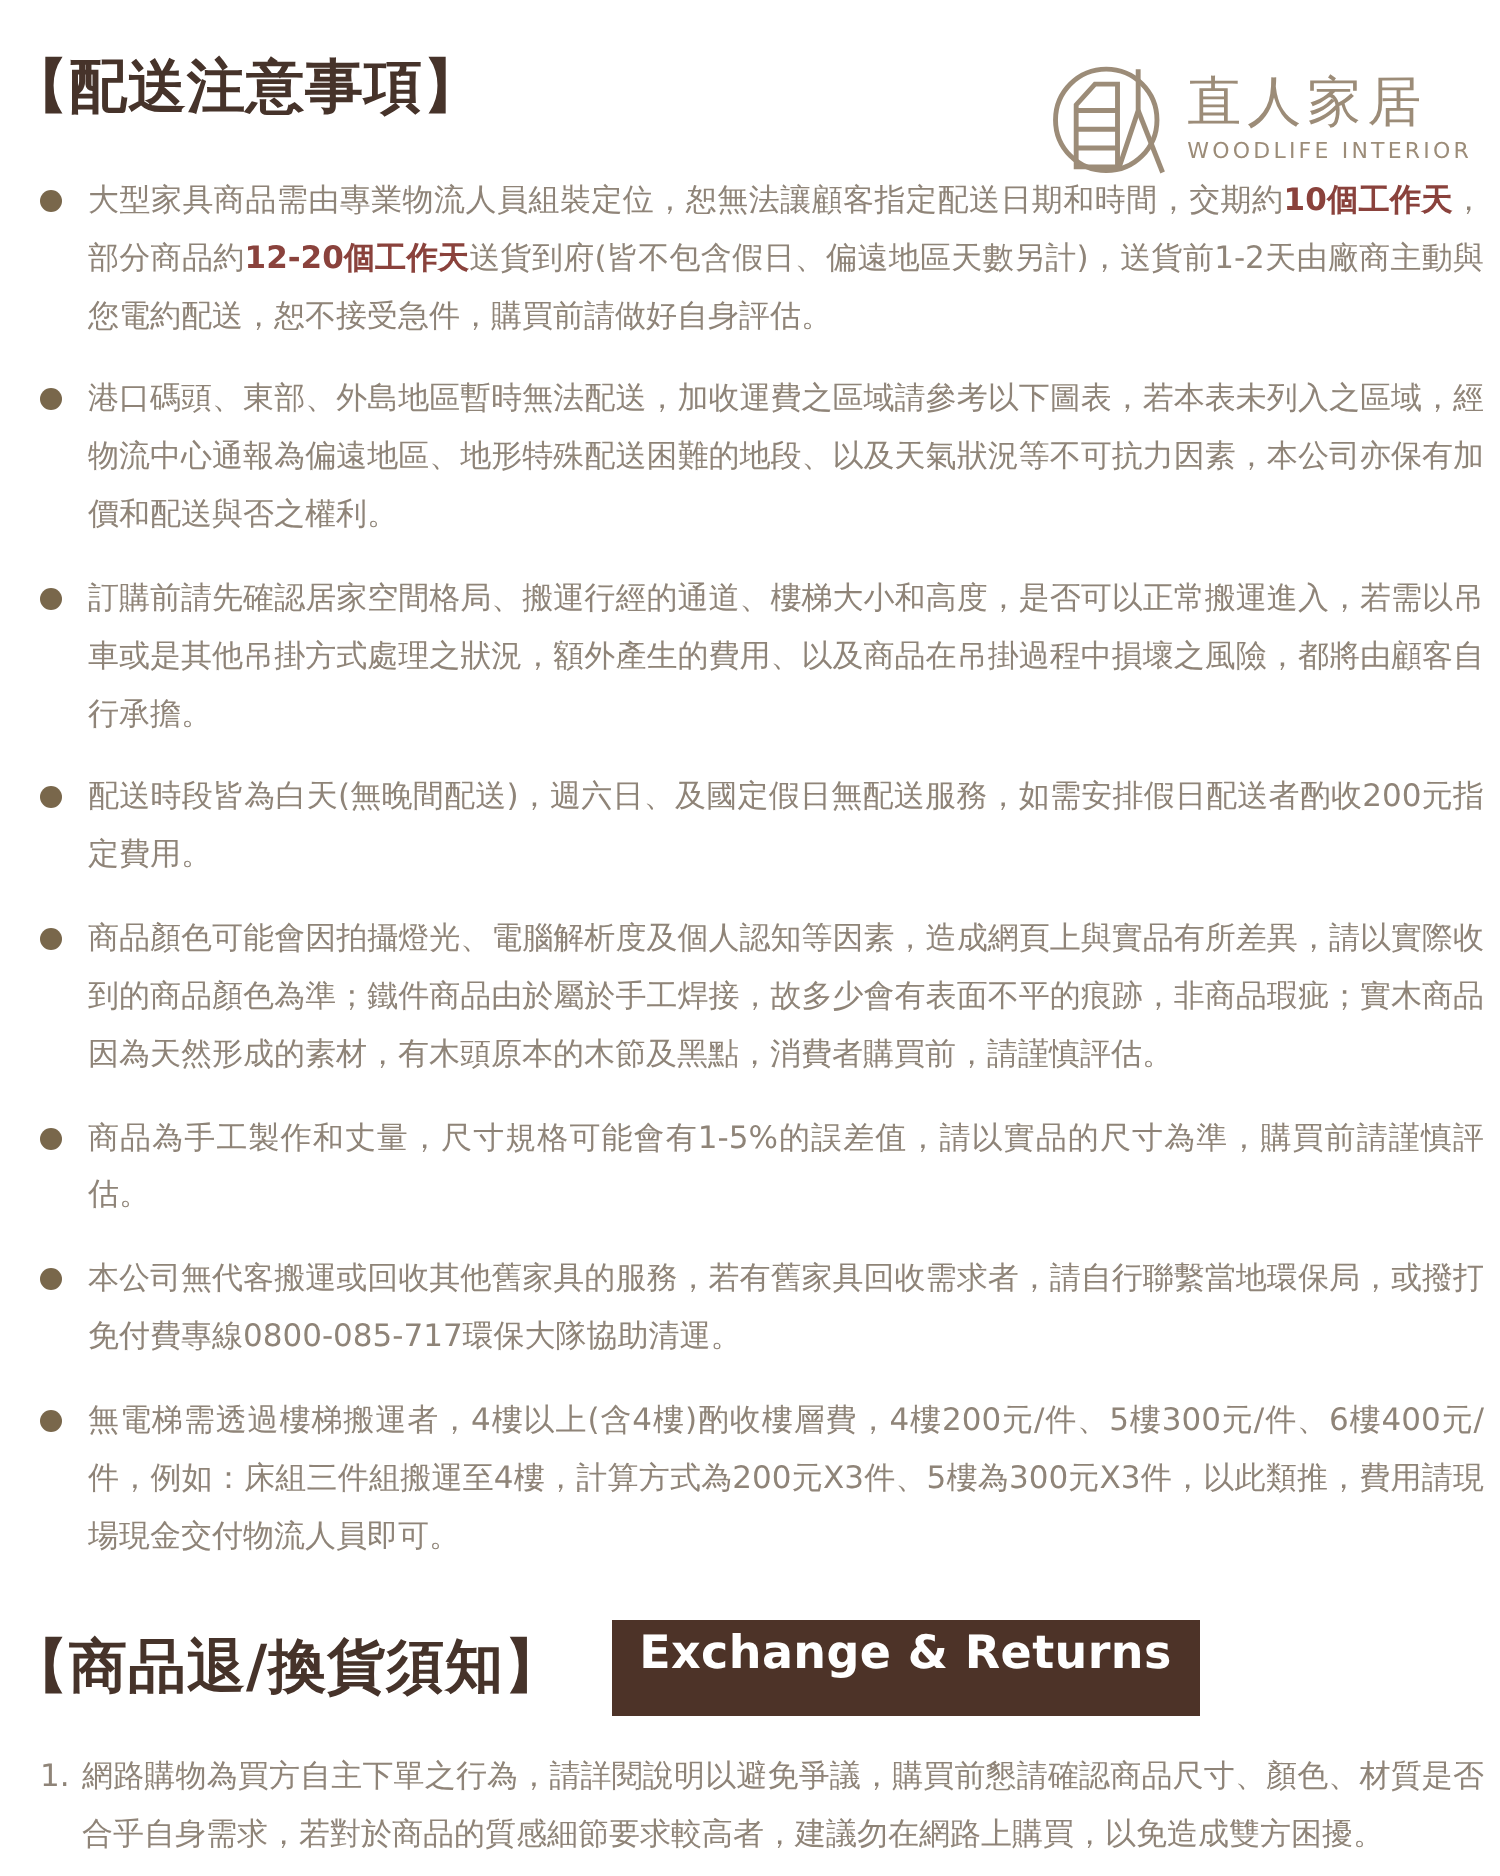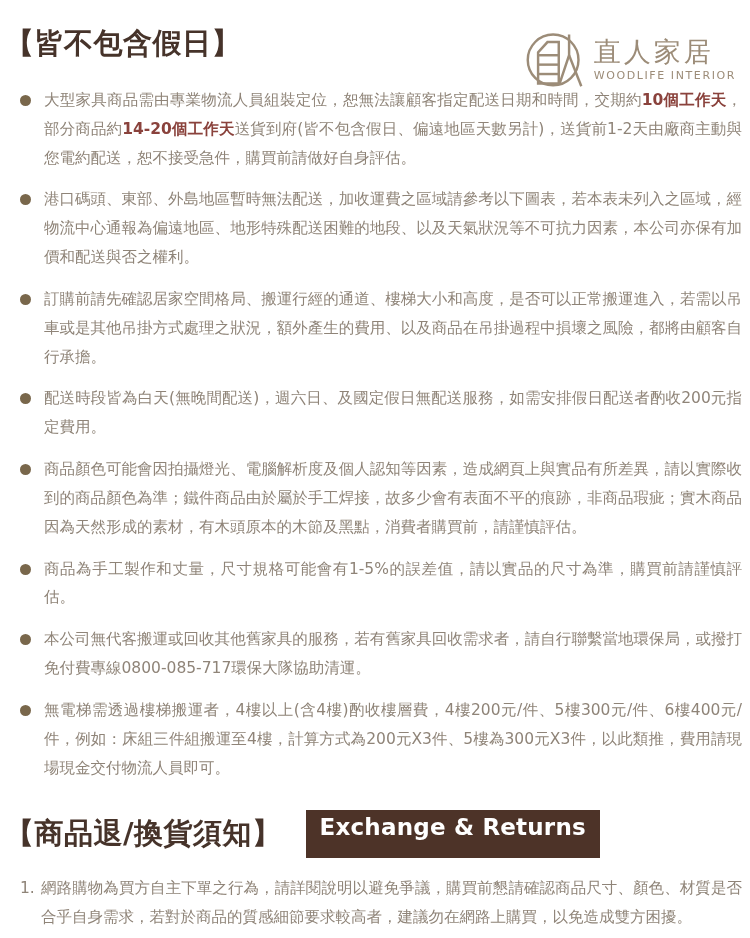--- a/index.html
+++ b/index.html
@@ -115,41 +115,41 @@
     font-weight:bold;
   }
   .returns-header{margin-top:28px;gap:17px;}
 </style>
 </head>
 <body>
 
 <div class="page">
 
   <div class="sec-header">
-    <span class="sec-title">【皆不包含假日】</span>
+    <span class="sec-title">【配送注意事項】</span>
 
     <div class="logo">
       <svg class="logo-mark" width="62" height="62" viewBox="0 0 66 66" fill="none" stroke="#9c8c78" stroke-width="2.6" stroke-linejoin="miter">
         <circle cx="31" cy="34" r="27"></circle>
         <path d="M15 26 L25 15 L37 15 L37 59 L15 59 Z"></path>
         <line x1="15" y1="29" x2="37" y2="29"></line>
         <line x1="15" y1="39" x2="37" y2="39"></line>
         <line x1="15" y1="49" x2="37" y2="49"></line>
         <path d="M48 7 L48 29 L38 59"></path>
         <path d="M48 29 L61 62"></path>
       </svg>
       <div class="logo-text">
         <div class="logo-name">直人家居</div>
         <div class="logo-sub">WOODLIFE INTERIOR</div>
       </div>
     </div>
   </div>
 
   <ul class="notes" id="shipping-list">
-      <li><span class="bullet"></span><span>大型家具商品需由專業物流人員組裝定位，恕無法讓顧客指定配送日期和時間，交期約</span><span class="em">10個工作天</span><span>，部分商品約</span><span class="em">14-20個工作天</span><span>送貨到府(皆不包含假日、偏遠地區天數另計)，送貨前1-2天由廠商主動與您電約配送，恕不接受急件，購買前請做好自身評估。</span></li>
+      <li><span class="bullet"></span><span>大型家具商品需由專業物流人員組裝定位，恕無法讓顧客指定配送日期和時間，交期約</span><span class="em">10個工作天</span><span>，部分商品約</span><span class="em">12-20個工作天</span><span>送貨到府(皆不包含假日、偏遠地區天數另計)，送貨前1-2天由廠商主動與您電約配送，恕不接受急件，購買前請做好自身評估。</span></li>
       <li><span class="bullet"></span><span>港口碼頭、東部、外島地區暫時無法配送，加收運費之區域請參考以下圖表，若本表未列入之區域，經物流中心通報為偏遠地區、地形特殊配送困難的地段、以及天氣狀況等不可抗力因素，本公司亦保有加價和配送與否之權利。</span></li>
       <li><span class="bullet"></span><span>訂購前請先確認居家空間格局、搬運行經的通道、樓梯大小和高度，是否可以正常搬運進入，若需以吊車或是其他吊掛方式處理之狀況，額外產生的費用、以及商品在吊掛過程中損壞之風險，都將由顧客自行承擔。</span></li>
       <li><span class="bullet"></span><span>配送時段皆為白天(無晚間配送)，週六日、及國定假日無配送服務，如需安排假日配送者酌收200元指定費用。</span></li>
       <li><span class="bullet"></span><span>商品顏色可能會因拍攝燈光、電腦解析度及個人認知等因素，造成網頁上與實品有所差異，請以實際收到的商品顏色為準；鐵件商品由於屬於手工焊接，故多少會有表面不平的痕跡，非商品瑕疵；實木商品因為天然形成的素材，有木頭原本的木節及黑點，消費者購買前，請謹慎評估。</span></li>
       <li><span class="bullet"></span><span>商品為手工製作和丈量，尺寸規格可能會有1-5%的誤差值，請以實品的尺寸為準，購買前請謹慎評估。</span></li>
       <li><span class="bullet"></span><span>本公司無代客搬運或回收其他舊家具的服務，若有舊家具回收需求者，請自行聯繫當地環保局，或撥打免付費專線0800-085-717環保大隊協助清運。</span></li>
       <li><span class="bullet"></span><span>無電梯需透過樓梯搬運者，4樓以上(含4樓)酌收樓層費，4樓200元/件、5樓300元/件、6樓400元/件，例如：床組三件組搬運至4樓，計算方式為200元X3件、5樓為300元X3件，以此類推，費用請現場現金交付物流人員即可。</span></li>
     </ul>
 
   <div class="sec-header returns-header">

